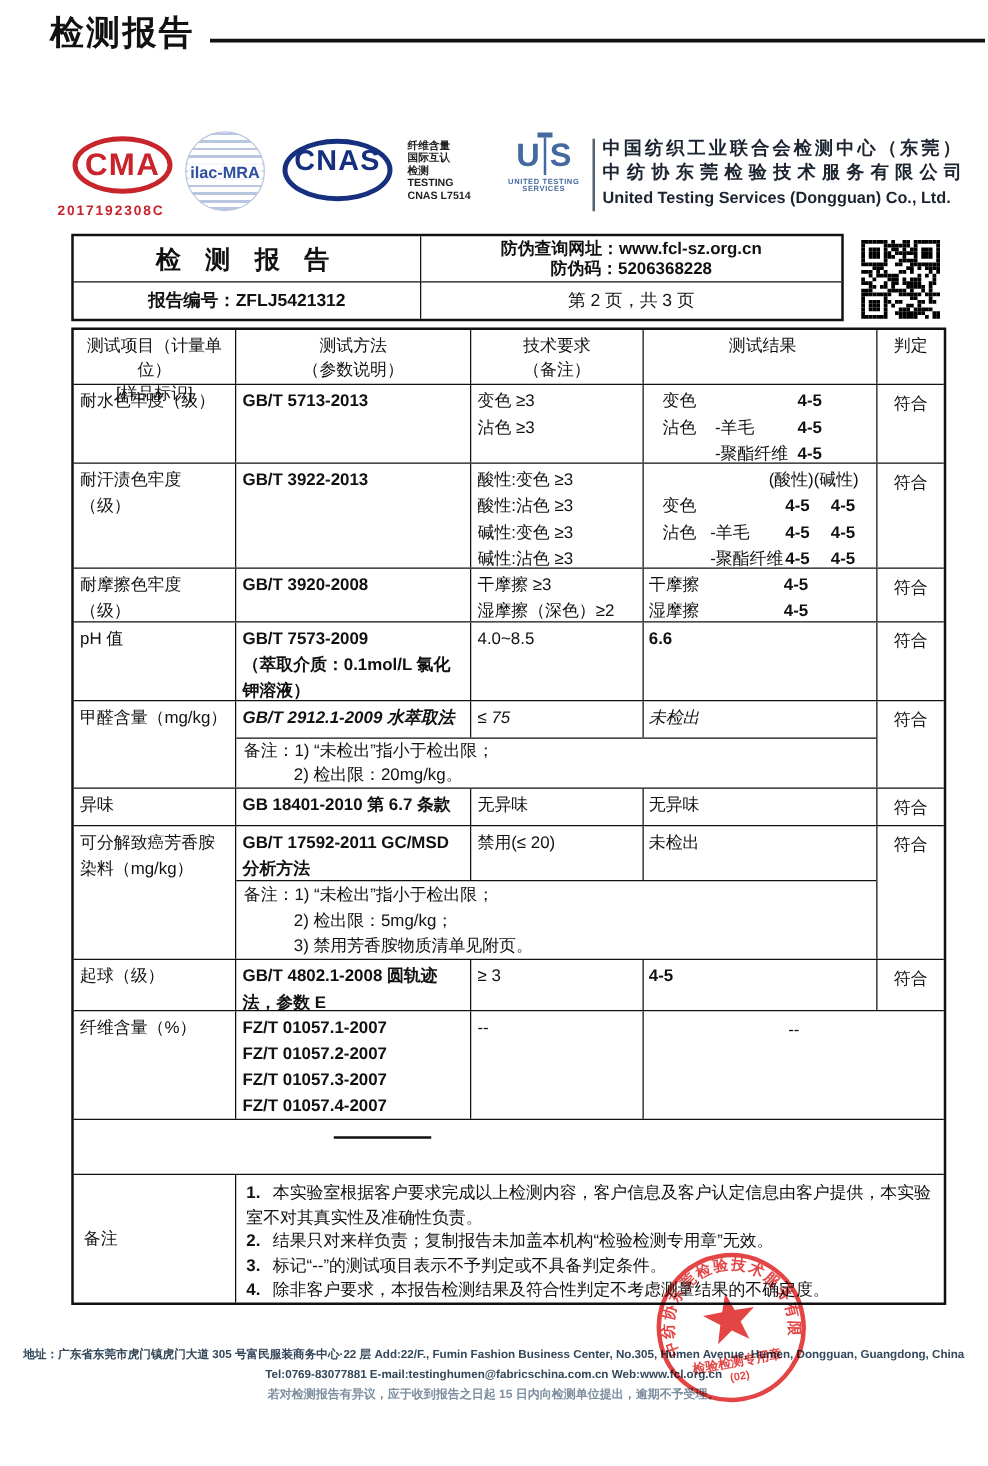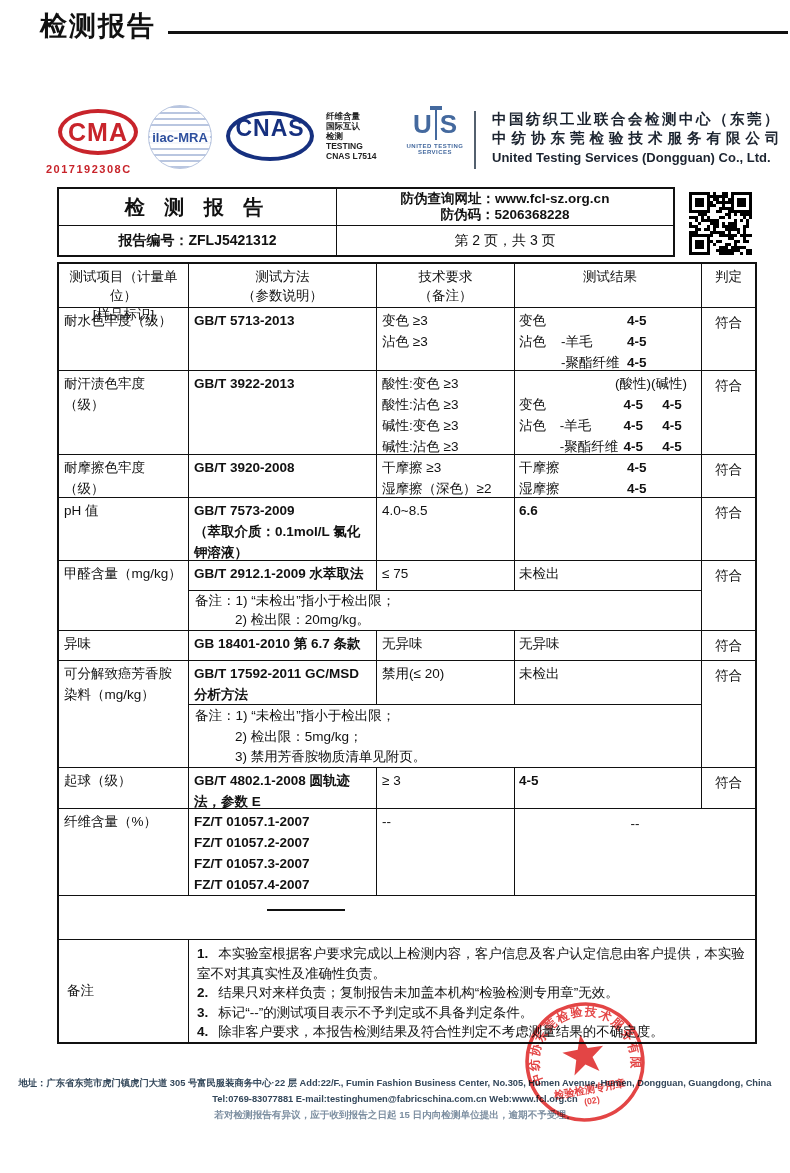--- a/index.html
+++ b/index.html
@@ -21,21 +21,21 @@
   .ilac-text { font-size:13px; font-weight:700; color:#2d4f9e; background:rgba(255,255,255,.85); padding:0 2px; }
   .cnas { position:absolute; left:226px; top:8px; width:88px; height:50px; border:4px solid #16307f; border-radius:50%; display:flex; justify-content:center; }
   .cnas-text { font-size:23px; font-weight:800; color:#16307f; letter-spacing:1px; }
   .cert { position:absolute; left:326px; top:8px; font-size:8.5px; line-height:10px; font-weight:700; color:#222; }
   .uts { position:absolute; left:402px; top:6px; width:66px; text-align:center; }
   .uts-mark { font-size:26px; font-weight:700; color:#44699e; display:flex; align-items:center; justify-content:center; gap:3px; }
   .uts-bar { width:2px; height:30px; background:#44699e; position:relative; }
   .uts-bar::after { content:""; position:absolute; left:-5px; top:-4px; width:12px; height:4px; background:#44699e; }
   .uts-cap { font-size:6px; color:#44699e; letter-spacing:.5px; margin-top:3px; font-weight:700; }
   .logo-div { position:absolute; left:474px; top:8px; width:2px; height:58px; background:#53606e; }
-  .company { position:absolute; left:492px; top:7px; color:#1c2430; }
+  .company { position:absolute; left:482px; top:7px; color:#1c2430; }
   .company .cn1 { font-size:14.5px; font-weight:700; letter-spacing:2.5px; line-height:19px; }
   .company .cn2 { font-size:14.5px; font-weight:700; letter-spacing:5px; line-height:19px; }
   .company .en  { font-size:13px; font-weight:700; line-height:19px; }
 
   
   .hbox { position:absolute; left:57px; top:187px; width:618px; height:70px; border:2px solid #111;
           display:grid; grid-template-columns:278px 1fr; grid-template-rows:36px 30px; }
   .hbox > div { display:flex; align-items:center; justify-content:center; }
   .hb-tl { border-right:1px solid #111; }
   .hb-tr { flex-direction:column; }
@@ -61,21 +61,21 @@
   .cr { width:187px; border-right:1px solid #111; padding-left:4px; padding-right:0; }
   .cv { flex:1; text-align:center; padding-top:4px; }
   .pre { white-space:pre-line; }
   .hc { text-align:center; line-height:19px; padding-top:3px; font-size:13.5px; }
   .mid { width:513px; border-right:1px solid #111; display:flex; flex-direction:column; }
   .mid-main { display:flex; border-bottom:1px solid #111; }
   .mid-main .cr { border-right:0; flex:1; }
   .mid-rem { padding:1px 6px; line-height:18.5px; }
   .rem-ind { padding-left:40px; }
   .res-line { display:flex; line-height:21px; }
-  .ra { width:42px; } .rb { width:66px; } .rv { width:40px; font-weight:700; } .rw { width:108px; }
+  .ra { width:42px;margin-left:11px; } .rb { width:66px; } .rv { width:40px; font-weight:700; } .rw { width:108px; }
   .hdr-line { padding-left:96px; line-height:21px; }
   .bold { font-weight:700; }
   .dashrow { position:relative; }
   .dash { position:absolute; left:208px; top:13px; width:78px; height:2px; background:#111; }
   .notes-label { width:130px; border-right:1px solid #111; display:flex; align-items:center; padding-left:8px; }
   .notes-body { flex:1; padding:4px 8px; line-height:19.5px; }
   .note-num { font-weight:700; margin-right:10px; }
 
   
   .foot { position:absolute; left:0; width:790px; text-align:center; }
@@ -688,21 +688,21 @@
     <div class="cell cm pre">GB/T 7573-2009
 （萃取介质：0.1mol/L 氯化钾溶液）</div>
     <div class="cell cq">4.0~8.5</div>
     <div class="cell cr bold">6.6</div>
     <div class="cell cv">符合</div>
   </div>
 
   <div class="trow" style="height:70px;">
     <div class="cell ci">甲醛含量（mg/kg）</div>
     <div class="mid">
-      <div class="mid-main" style="height:34px;">
+      <div class="mid-main" style="height:34px;font-style:italic;">
         <div class="cell cm">GB/T 2912.1-2009  水萃取法</div>
         <div class="cell cq">≤ 75</div>
         <div class="cell cr">未检出</div>
       </div>
       <div class="mid-rem">
         <div>备注：1) “未检出”指小于检出限；</div>
         <div class="rem-ind">2) 检出限：20mg/kg。</div>
       </div>
     </div>
     <div class="cell cv">符合</div>

